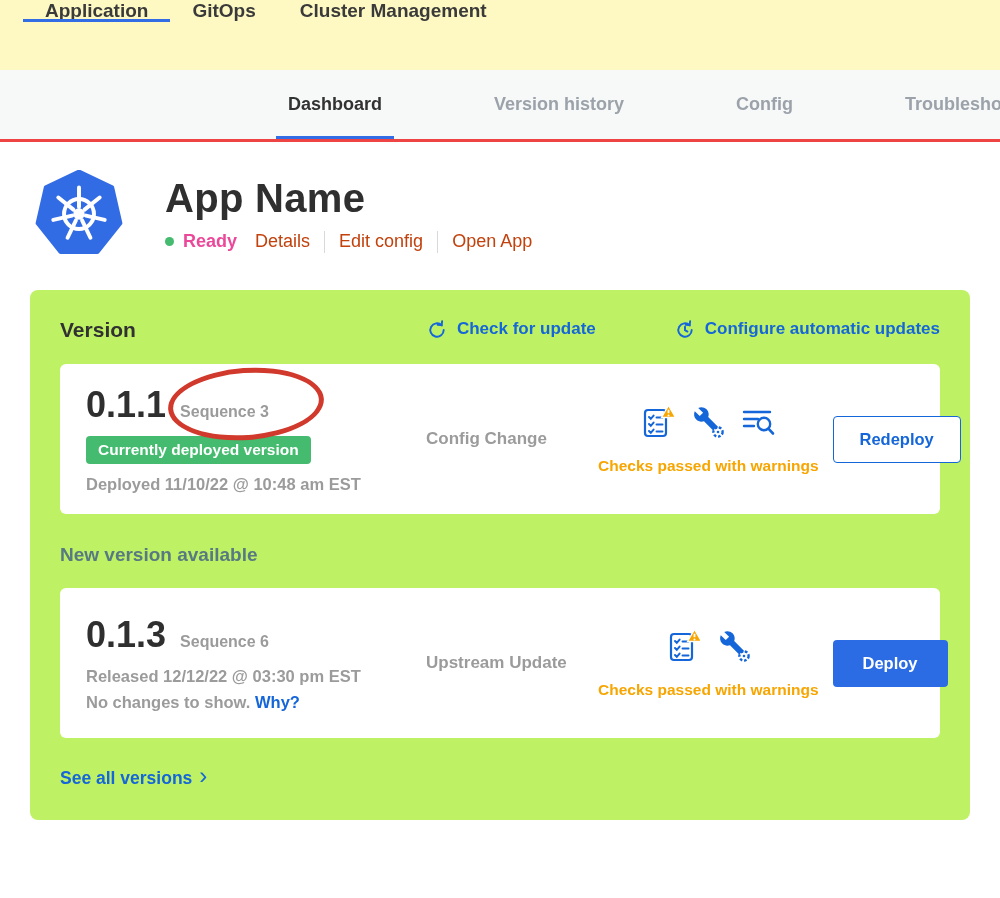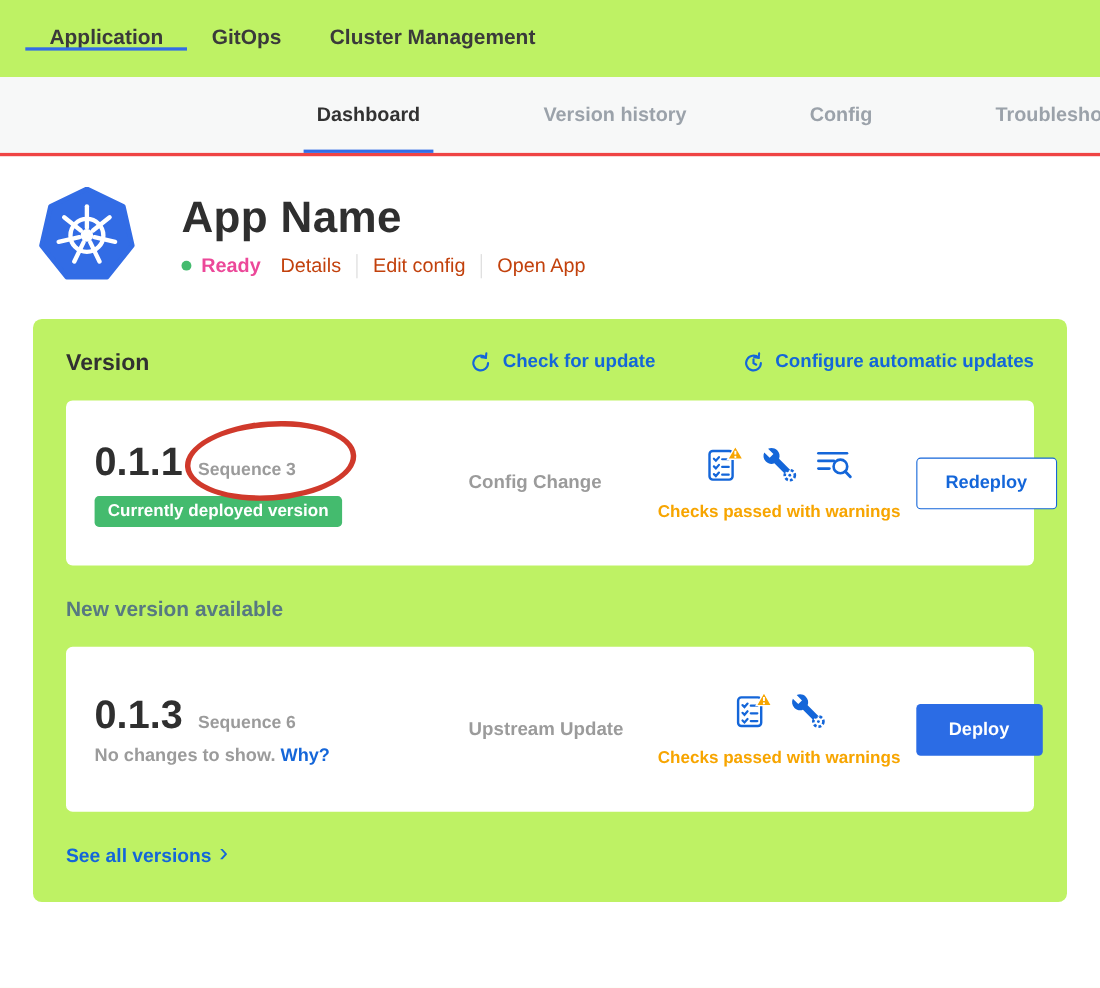--- a/index.html
+++ b/index.html
@@ -1,20 +1,20 @@
 <!DOCTYPE html>
 <html><head>
 <meta charset="utf-8">
 <style>
   * { box-sizing: border-box; margin: 0; padding: 0; }
   body { background:#fff; font-family:"Liberation Sans","DejaVu Sans",sans-serif; }
   .page { width:1000px; height:898px; position:relative; overflow:hidden; background:#fff; }
 
   
-  .top-nav { display:flex; align-items:center; height:70px; background:#bef264; }
+  .top-nav { display:flex; align-items:flex-start; height:70px; background:#fef9c3; }
   .top-tab { display:flex; align-items:center; padding:0 22px; font-size:19px; font-weight:700;
              color:#3a3a3a; position:relative; cursor:pointer; white-space:nowrap; }
   .top-tab:first-child { margin-left:23px; }
   .top-tab.active::after { content:""; position:absolute; left:0; right:0; bottom:0; height:3px; background:#326de6; }
 
   
   .sub-nav { height:72px; background:#f7f8f8; border-bottom:3px solid #ef4444; display:flex;
              align-items:stretch; padding-left:276px; overflow:hidden; white-space:nowrap; }
   .sub-tab { display:flex; align-items:center; padding:0 12px; margin-right:88px; font-size:18px;
              font-weight:700; color:#9ba2aa; position:relative; cursor:pointer; }
@@ -152,20 +152,21 @@
     </div>
 
     <div class="release-card">
       <div class="col-left">
         <div class="version-line">
           <span class="version-number">0.1.1</span>
           <span class="sequence">Sequence 3</span>
           <span class="annotation-ellipse"></span>
         </div>
         <span class="badge">Currently deployed version</span>
+        <div class="muted-line">Deployed 11/10/22 @ 10:48 am EST</div>
       </div>
       <div class="col-type">Config Change</div>
       <div class="col-checks">
         <div class="icons-row">
           <span class="icon-btn">
             <svg width="36" height="36" viewBox="0 0 36 36">
               <rect x="5" y="6" width="21" height="26" rx="3" fill="#fff" stroke="#1466d9" stroke-width="2.2"></rect>
               <g stroke="#1466d9" stroke-width="2" fill="none" stroke-linecap="round">
                 <polyline points="9,13 10.8,14.8 13.6,11.6"></polyline>
                   <line x1="16.5" y1="13.5" x2="22.5" y2="13.5"></line>
@@ -208,20 +209,21 @@
     </div>
 
     <div class="new-version-banner">New version available</div>
 
     <div class="release-card">
       <div class="col-left">
         <div class="version-line">
           <span class="version-number">0.1.3</span>
           <span class="sequence">Sequence 6</span>
         </div>
+        <div class="muted-line">Released 12/12/22 @ 03:30 pm EST</div>
         <div class="muted-line" style="margin-top:7px;">
           <span>No changes to show.</span>
           <span class="why-link">Why?</span>
         </div>
       </div>
       <div class="col-type">Upstream Update</div>
       <div class="col-checks">
         <div class="icons-row">
           <span class="icon-btn">
             <svg width="36" height="36" viewBox="0 0 36 36">

